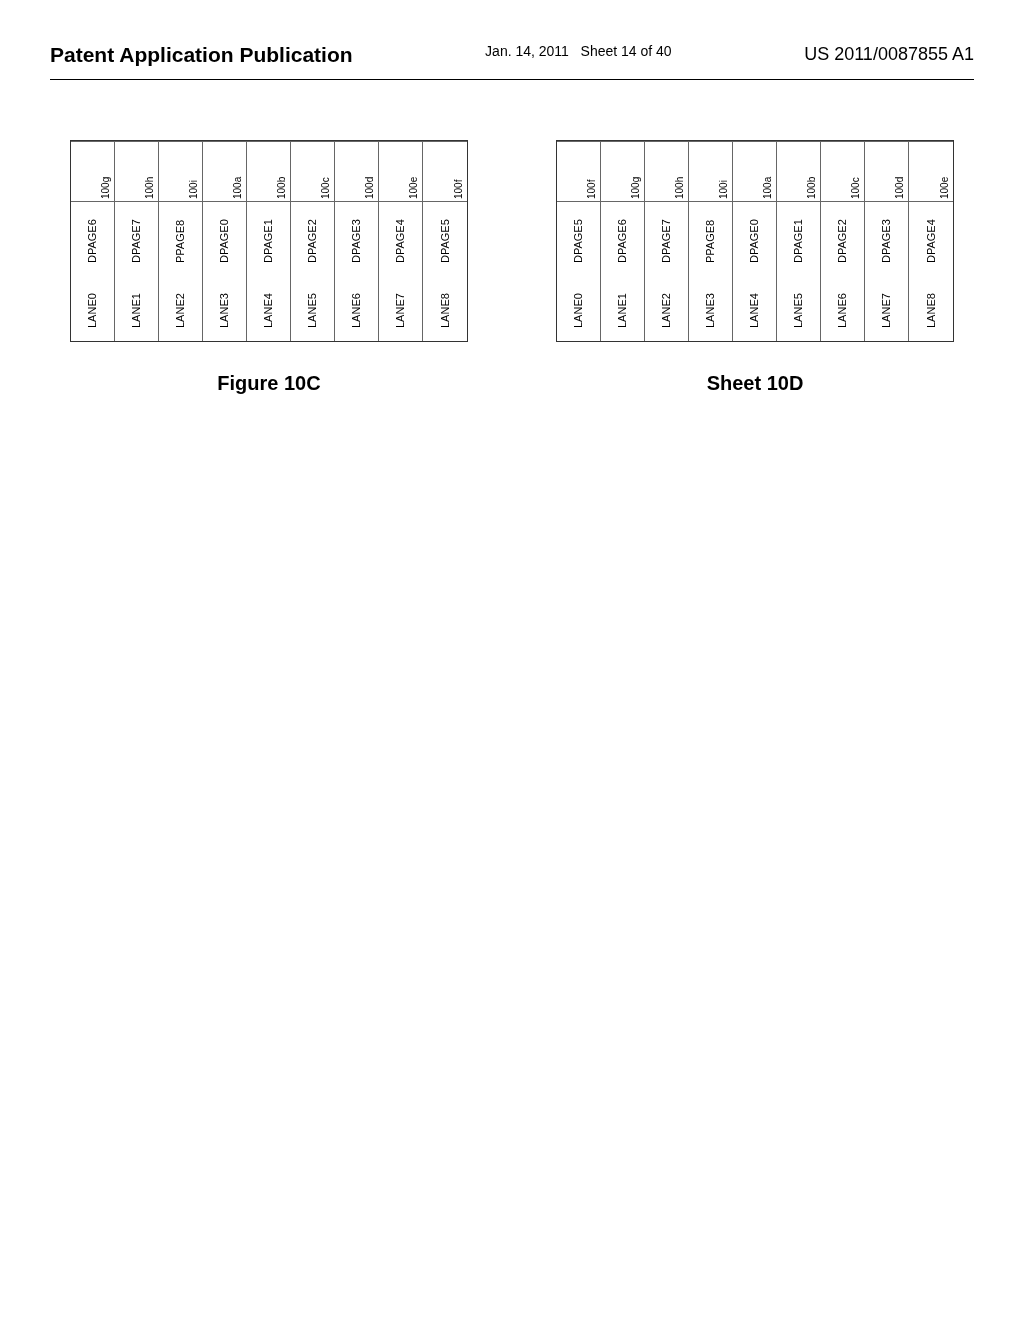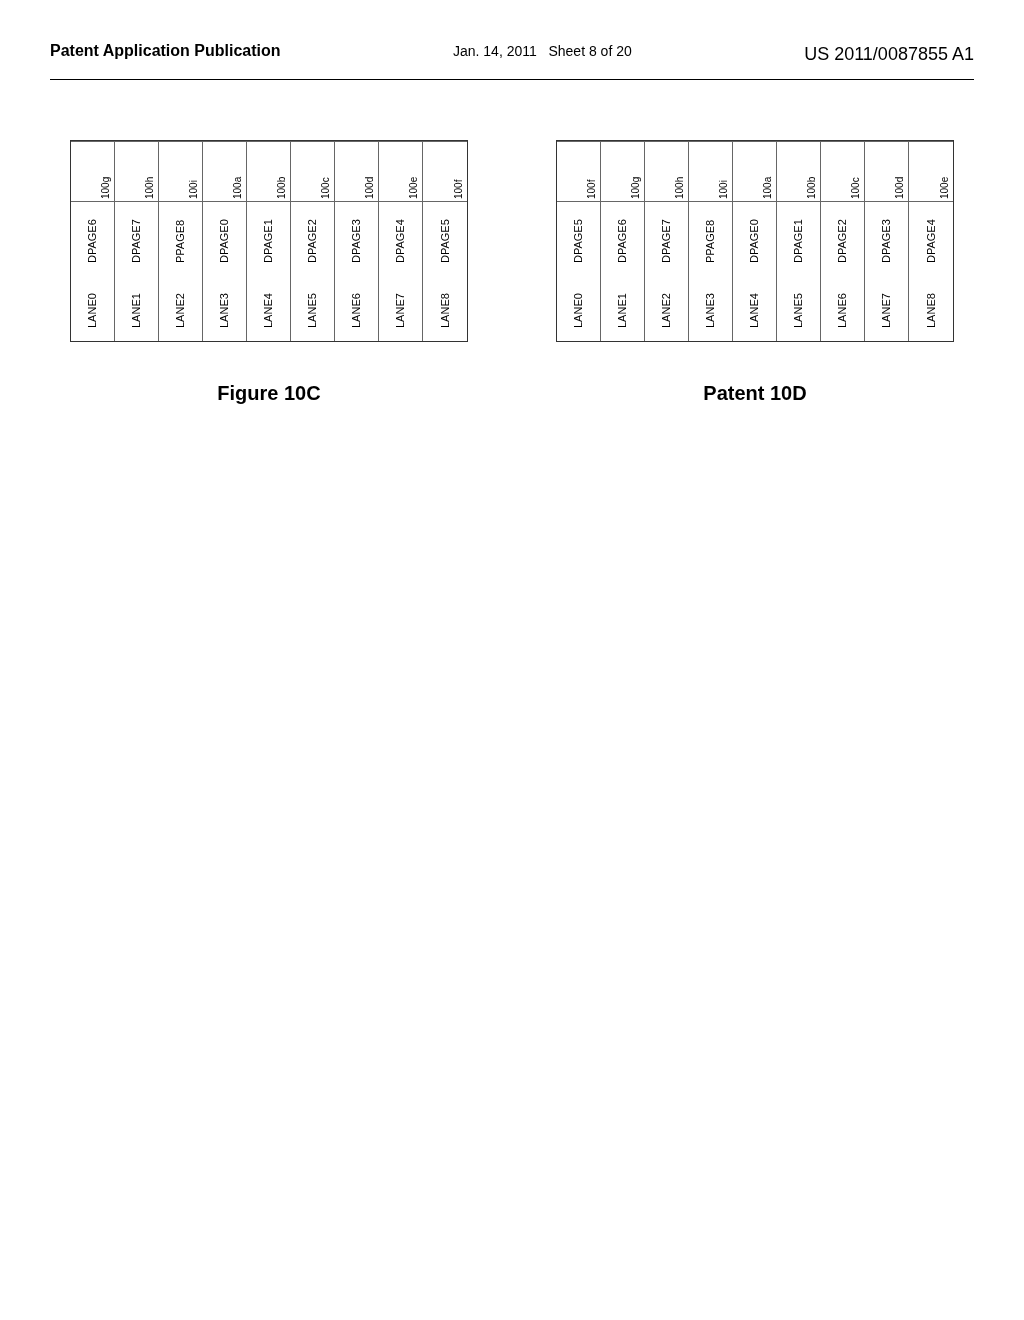--- a/index.html
+++ b/index.html
@@ -22,21 +22,21 @@
     .header {
       display: flex;
       justify-content: space-between;
       align-items: flex-start;
       margin-bottom: 60px;
       padding-bottom: 10px;
       border-bottom: 1px solid #000;
     }
     .header-left {
       font-weight: bold;
-      font-size: 16px;
+      font-size: 21px;
       line-height: 1.4;
     }
     .header-center {
       font-size: 14px;
       text-align: center;
       line-height: 1.6;
     }
     .header-right {
       font-size: 18px;
       text-align: right;
@@ -126,33 +126,33 @@
       justify-content: center;
       font-size: 11px;
       writing-mode: vertical-rl;
       text-orientation: mixed;
       transform: rotate(180deg);
     }
 
     .figure-label {
       font-size: 20px;
       font-weight: bold;
-      margin-top: 40px;
+      margin-top: 30px;
       text-align: center;
     }
   </style>
 </head>
 <body>
 
 <div class="page">
 
   <div class="header">
     <div class="header-left">Patent Application Publication</div>
     <div class="header-center">
-      <span>Jan. 14, 2011</span>&nbsp;&nbsp;&nbsp;<span>Sheet 8 of 20</span>
+      <span>Jan. 14, 2011</span>&nbsp;&nbsp;&nbsp;<span>Sheet 14 of 40</span>
     </div>
     <div class="header-right">US 2011/0087855 A1</div>
   </div>
 
   <div class="content">
 
     <div class="diagram-block">
       <div class="diagram-table" id="table10c">
           <div class="diagram-col">
             <div class="cell cell-top">100g</div>
@@ -244,17 +244,17 @@
             <div class="cell cell-top">100d</div>
             <div class="cell cell-mid">DPAGE3</div>
             <div class="cell cell-bot">LANE7</div>
           </div>
           <div class="diagram-col">
             <div class="cell cell-top">100e</div>
             <div class="cell cell-mid">DPAGE4</div>
             <div class="cell cell-bot">LANE8</div>
           </div>
         </div>
-      <div class="figure-label">Patent 10D</div>
+      <div class="figure-label">Sheet 10D</div>
     </div>
 
   </div>
 </div>
 
 </body></html>

